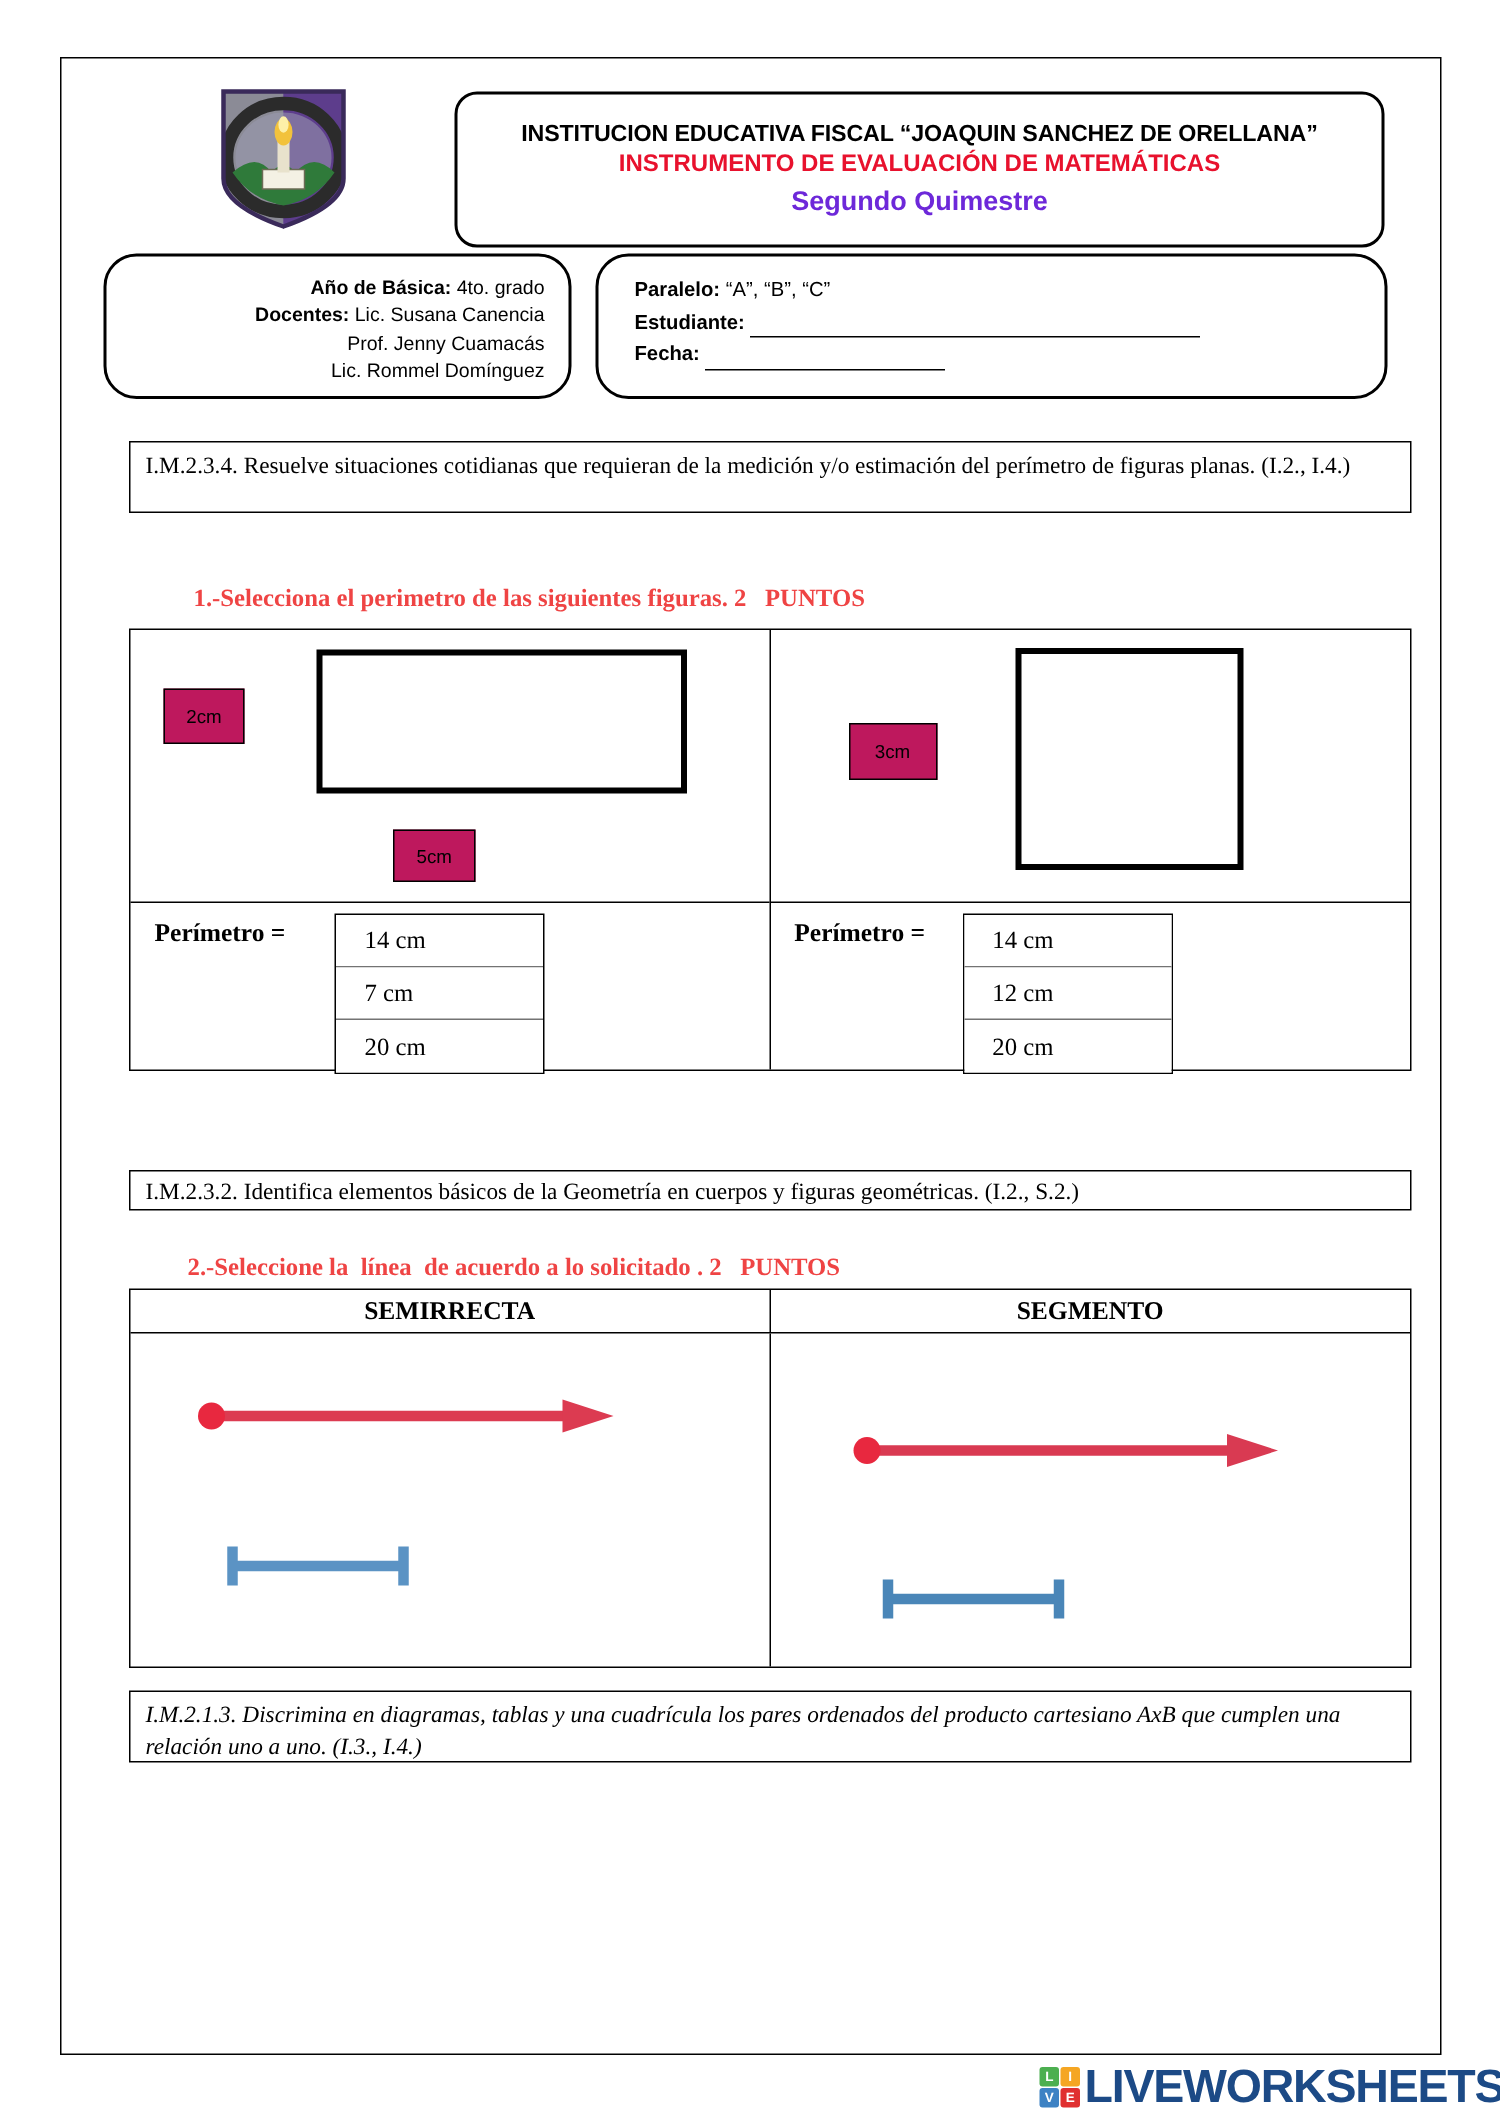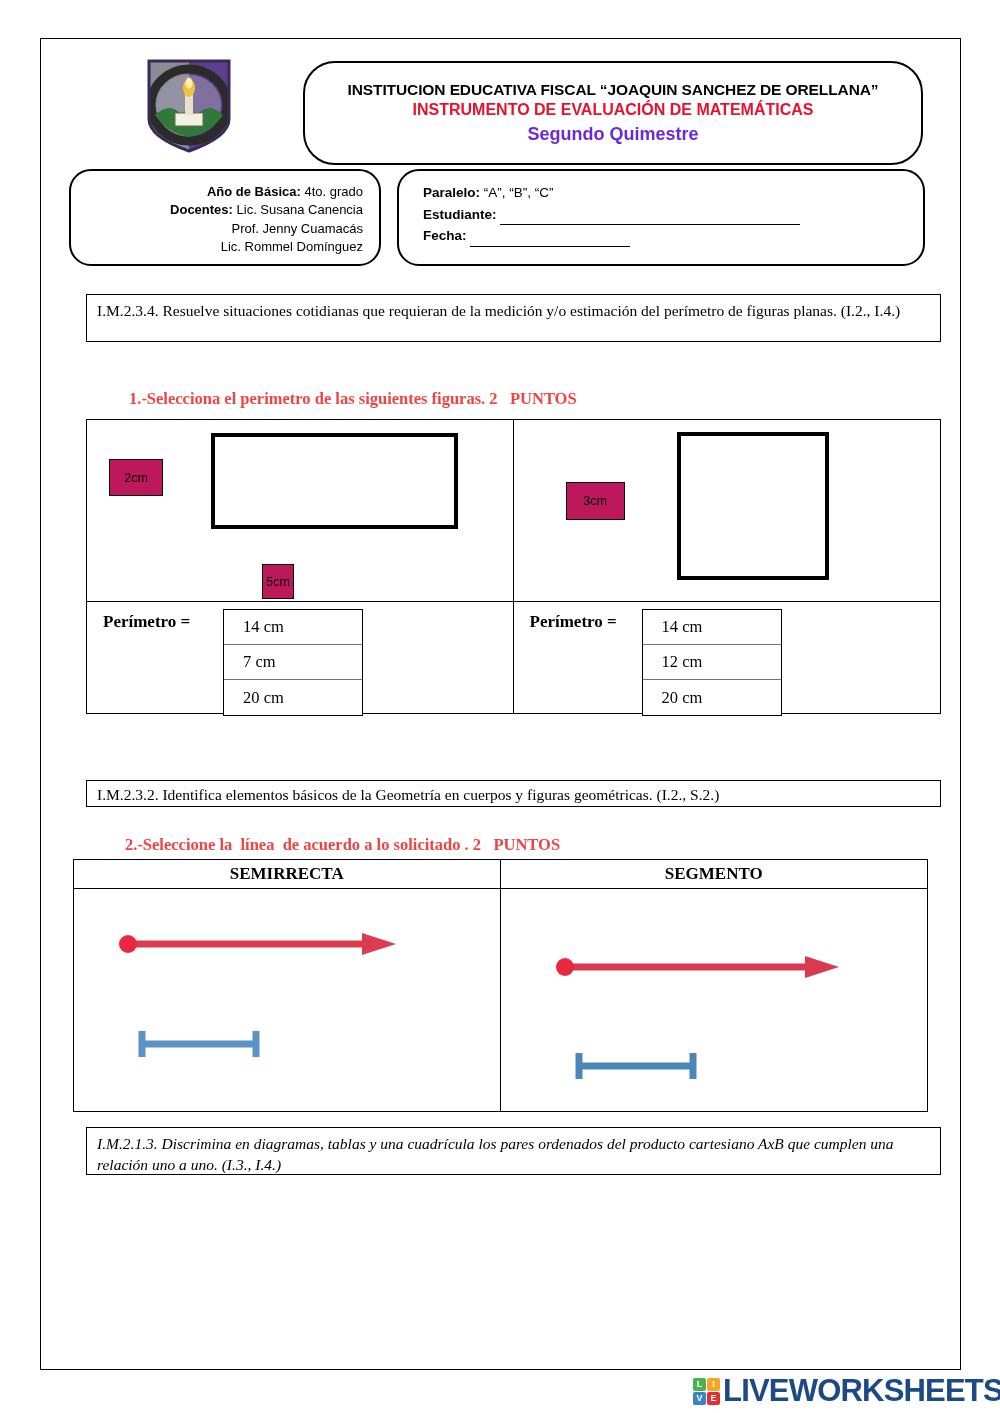--- a/index.html
+++ b/index.html
@@ -34,21 +34,21 @@
     left: 100px; top: 18px;
     width: 96px; height: 98px;
   }
   #school-logo svg { display: block; }
 
   #title-box {
     position: absolute;
     left: 262px; top: 22px;
     width: 620px; height: 104px;
     border: 2.5px solid #000;
-    border-radius: 32px;
+    border-radius: 15px;
     background: #fff;
     display: flex;
     flex-direction: column;
     align-items: center;
     justify-content: center;
     font-family: "Liberation Sans", sans-serif;
   }
   #title-line-1 {
     font-size: 15.5px; font-weight: bold; color: #000;
     letter-spacing: -0.1px;
@@ -170,21 +170,21 @@
   .shape {
     position: absolute;
     border: 4px solid #000;
     background: #fff;
     z-index: 2;
   }
 
   
   #rect-shape { left: 124px; top: 13px; width: 247px; height: 96px; }
   #rect-dim-h { left: 22px; top: 39px; width: 54px; height: 37px; }
-  #rect-dim-w { left: 175px; top: 144px; width: 32px; height: 35px; }
+  #rect-dim-w { left: 175px; top: 133px; width: 55px; height: 35px; }
 
   
   #square-shape { left: 163px; top: 12px; width: 152px; height: 148px; }
   #square-dim { left: 52px; top: 62px; width: 59px; height: 38px; }
 
   .perimetro-label {
     position: absolute;
     left: 16px; top: 10px;
     font-family: "Liberation Serif", serif;
     font-weight: bold;
@@ -208,21 +208,21 @@
     font-family: "Liberation Serif", serif;
     font-size: 16.5px;
     color: #000;
     background: #fff;
   }
   .option-item:last-child { border-bottom: none; }
 
   
   #q2-table {
     position: absolute;
-    left: 32px; top: 820px;
+    left: 45px; top: 820px;
     width: 855px; height: 253px;
     border: 1.2px solid #000;
   }
   #q2-head {
     display: flex;
     height: 29px;
     border-bottom: 1.2px solid #000;
   }
   .q2-head-cell {
     width: 50%;

